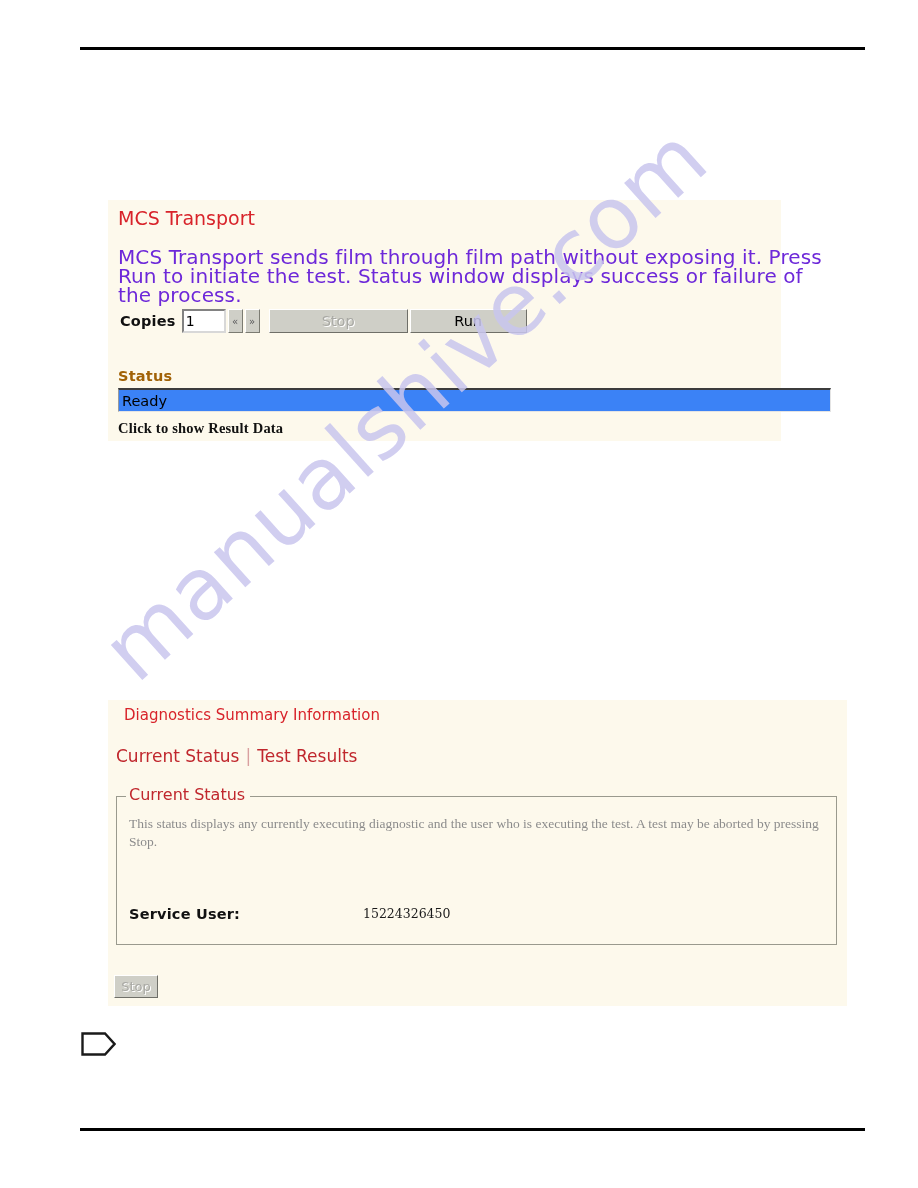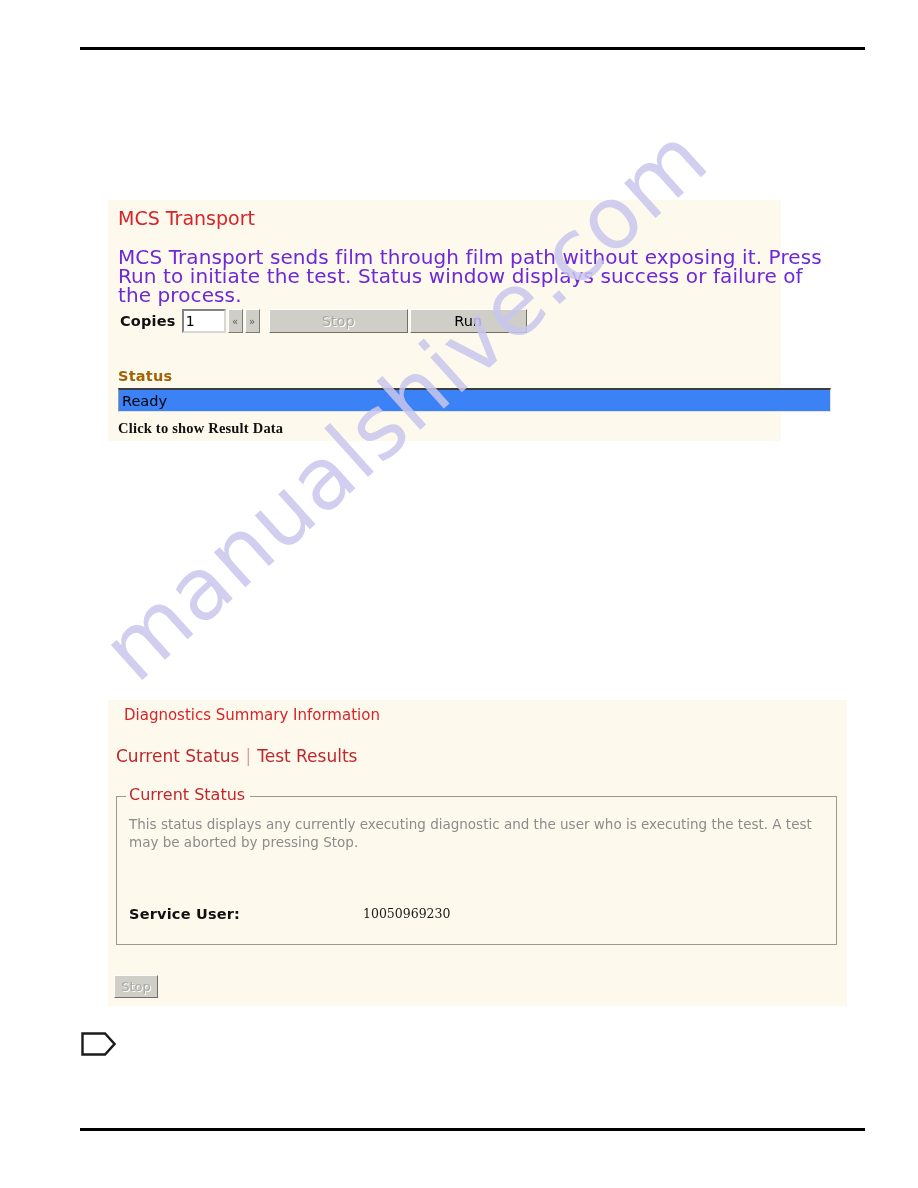--- a/index.html
+++ b/index.html
@@ -237,20 +237,21 @@
     white-space: nowrap;
   }
   .fs-desc {
     position: absolute;
     left: 12px;
     top: 18px;
     width: 694px;
     color: #8c8c8c;
     font-size: 13.5px;
     line-height: 18px;
+    font-family: Liberation Serif, serif;
   }
 
   .info-row {
     position: absolute;
     left: 12px;
     width: 700px;
     height: 20px;
   }
   .info-row.r1 { top: 78px; }
   .info-row.r2 { top: 109px; }
@@ -353,21 +354,21 @@
   </div>
 
   <div class="fieldset">
     <div class="fieldset-legend">Current Status</div>
 
     <div class="fs-desc">This status displays any currently executing diagnostic and the user who is executing the test. A test may be aborted by pressing Stop.</div>
 
 
     <div class="info-row r2">
       <span class="info-key">Service User:</span>
-      <span class="info-val">10050969230</span>
+      <span class="info-val">15224326450</span>
     </div>
   </div>
 
   <button class="btn-stop-bottom">Stop</button>
 </div>
 
 <svg class="arrow-callout" viewBox="0 0 35 24">
   <polygon points="1.5,1.5 24,1.5 33.5,12 24,22.5 1.5,22.5" fill="#ffffff" stroke="#1a1a1a" stroke-width="2.4" stroke-linejoin="miter"></polygon>
 </svg>
 

